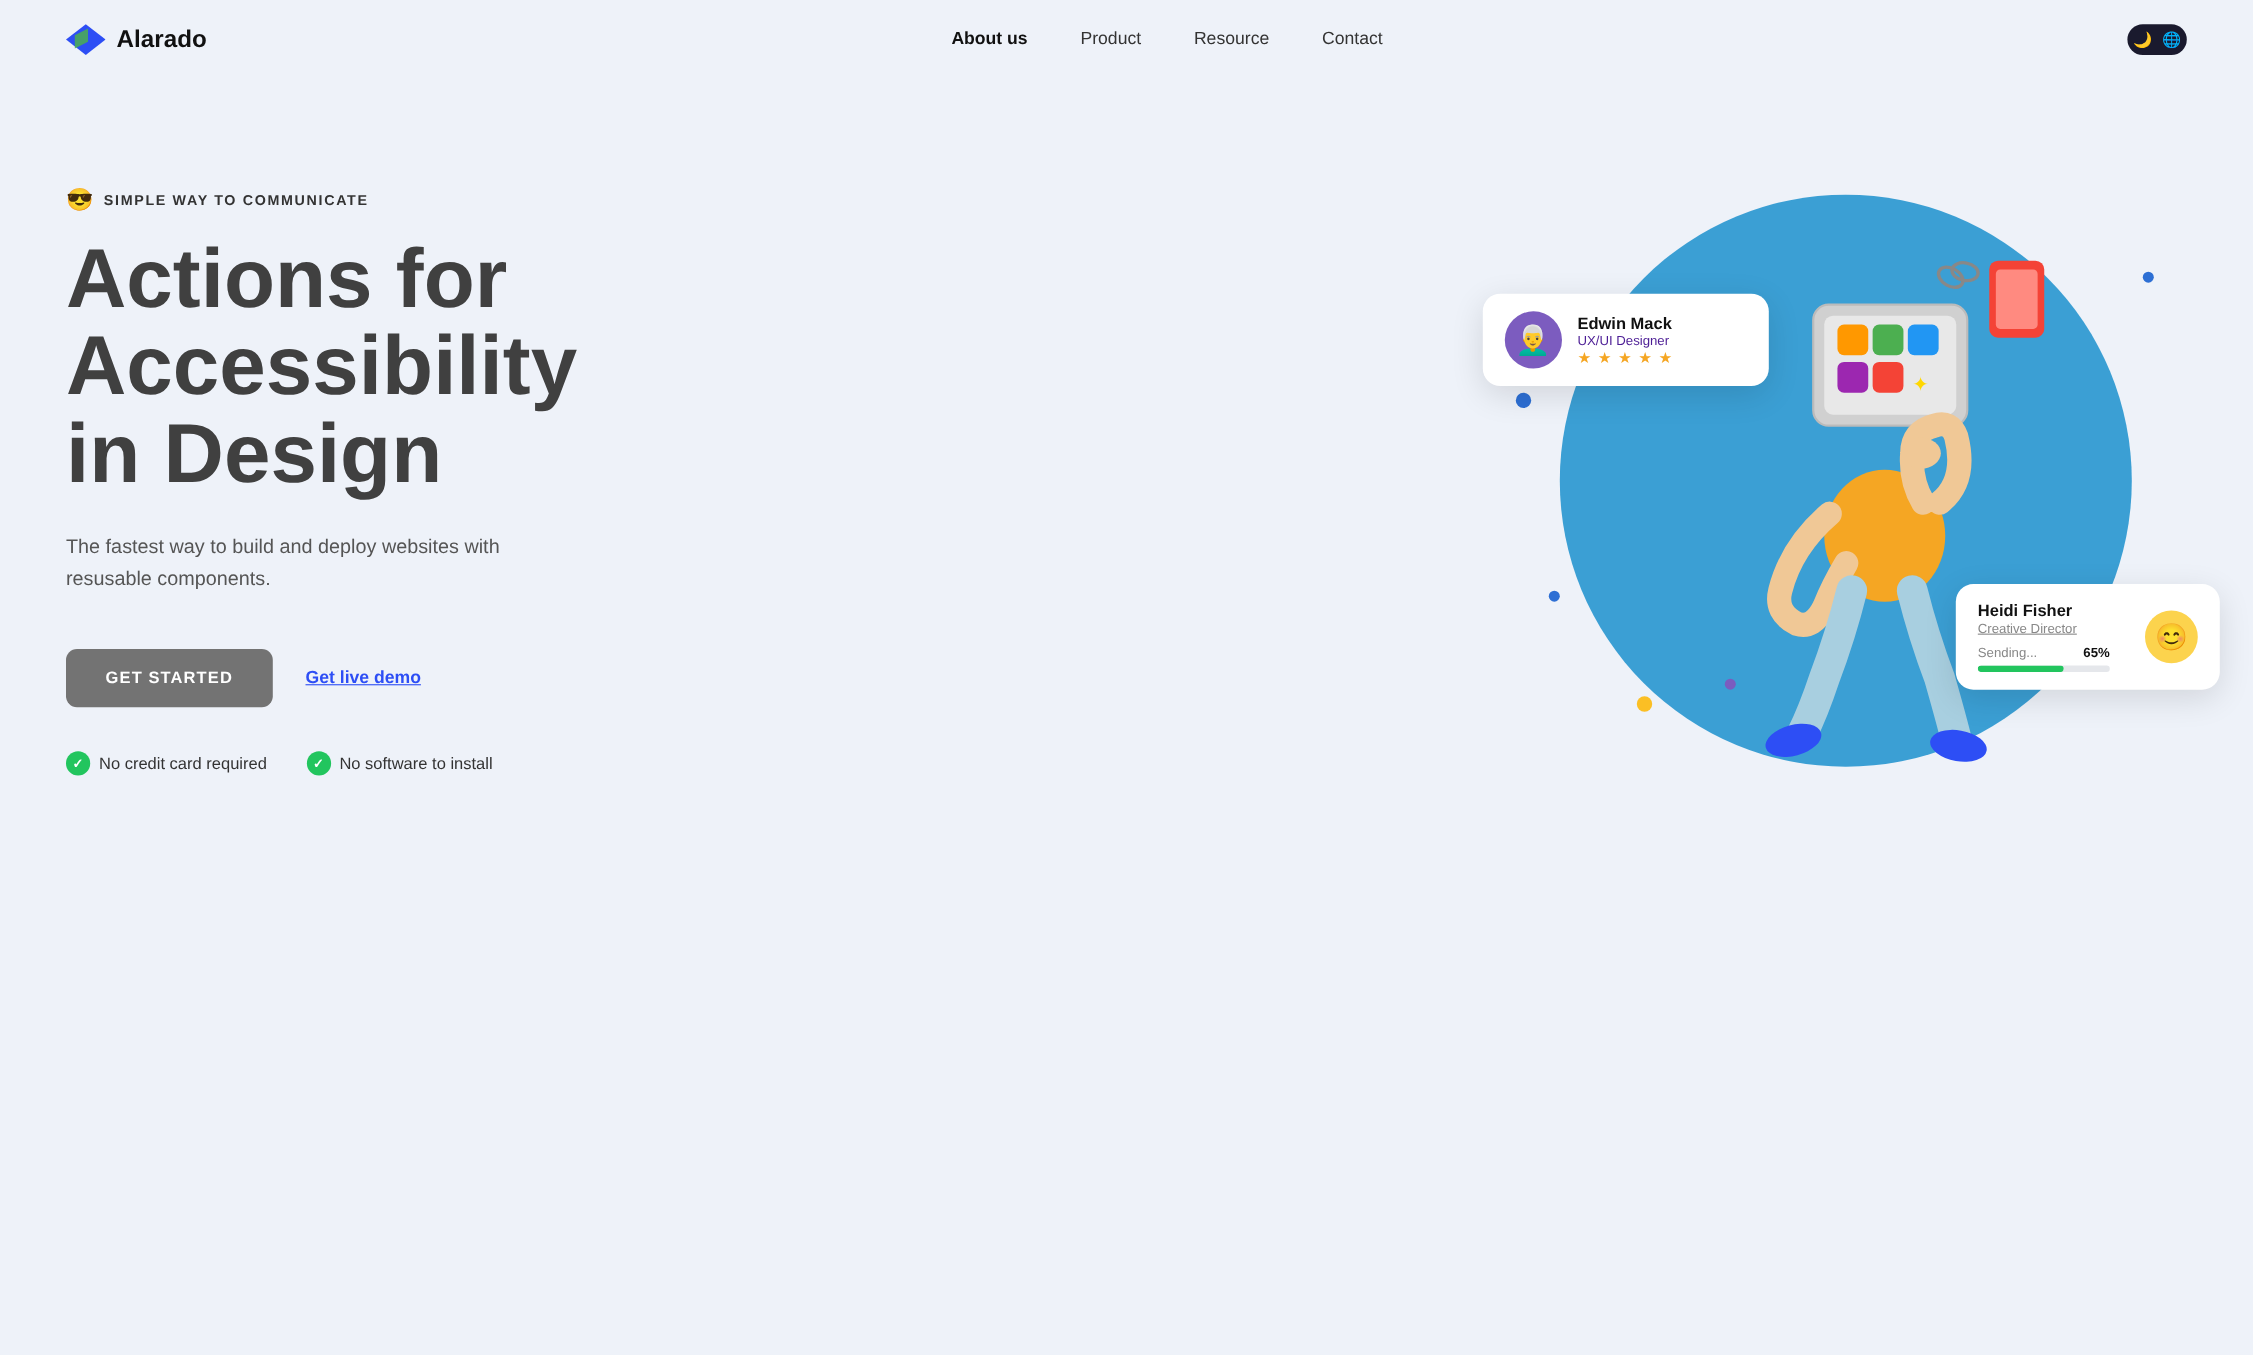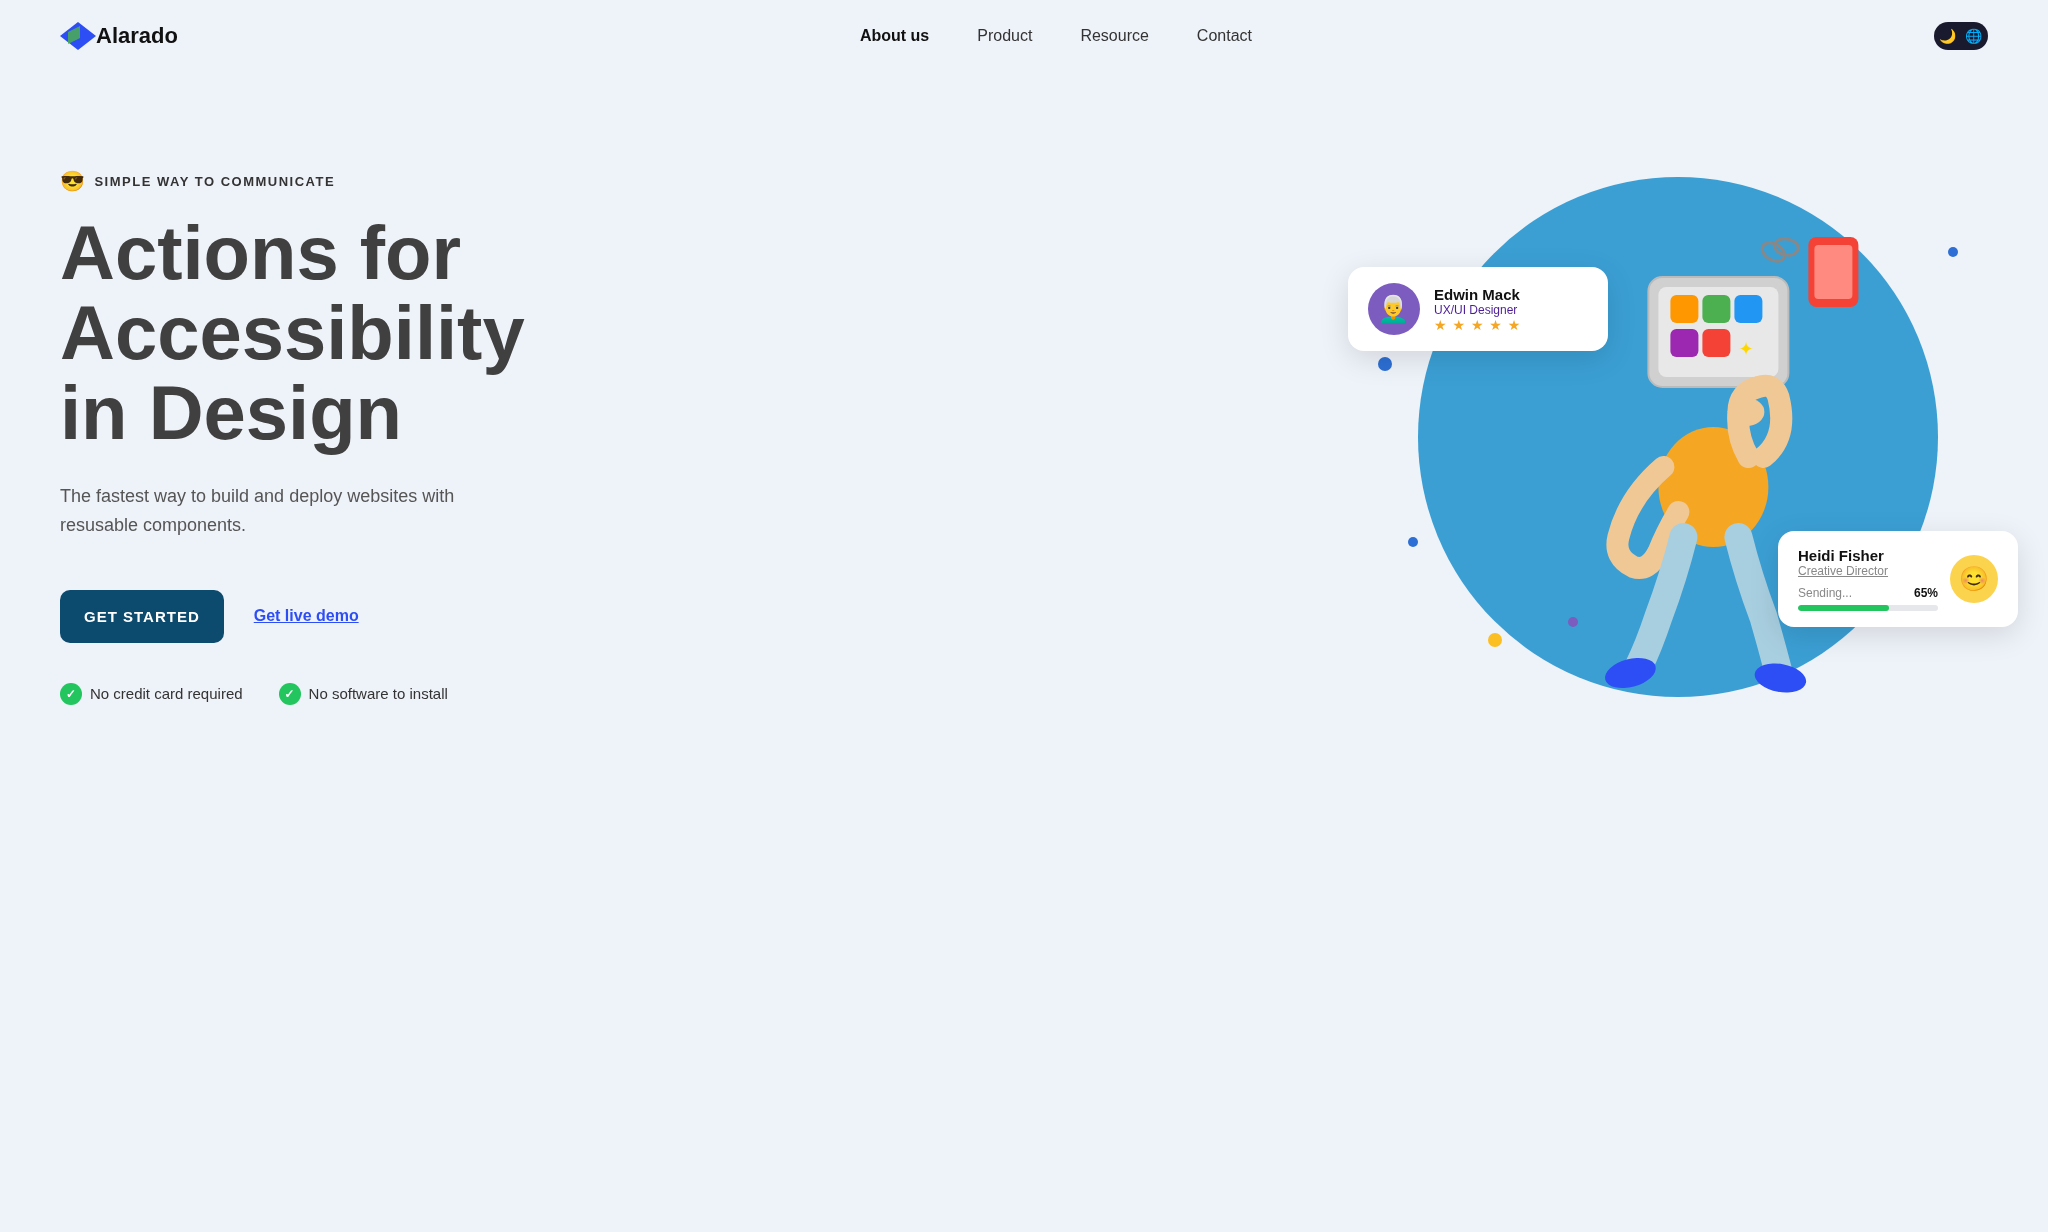--- a/index.html
+++ b/index.html
@@ -14,21 +14,21 @@
     nav {
       display: flex;
       align-items: center;
       justify-content: space-between;
       padding: 18px 60px;
       background: #eef2f9;
     }
     .logo {
       display: flex;
       align-items: center;
-      gap: 0;
+      gap: 10px;
     }
     .logo-icon {
       width: 36px;
       height: 36px;
     }
     .logo-text {
       font-size: 22px;
       font-weight: 700;
       color: #111;
     }
@@ -112,25 +112,25 @@
       margin-bottom: 50px;
       max-width: 460px;
     }
     .hero-buttons {
       display: flex;
       align-items: center;
       gap: 30px;
       margin-bottom: 40px;
     }
     .btn-primary {
-      background: #0c4a6e;
+      background: #737373;
       color: #fff;
       border: none;
       border-radius: 10px;
-      padding: 18px 24px;
+      padding: 18px 36px;
       font-size: 15px;
       font-weight: 800;
       letter-spacing: 1px;
       cursor: pointer;
       text-transform: uppercase;
     }
     .btn-demo {
       color: #2d4ef5;
       font-size: 16px;
       font-weight: 600;
@@ -242,21 +242,21 @@
       bottom: 120px;
       right: -30px;
       background: #fff;
       border-radius: 16px;
       padding: 16px 20px;
       box-shadow: 0 8px 30px rgba(0,0,0,0.12);
       z-index: 10;
       min-width: 240px;
       display: flex;
       align-items: center;
-      gap: 12px;
+      gap: 32px;
     }
     .card-heidi-content {
       flex: 1;
     }
     .card-heidi-content .name {
       font-weight: 700;
       font-size: 15px;
       color: #111;
     }
     .card-heidi-content .role {

